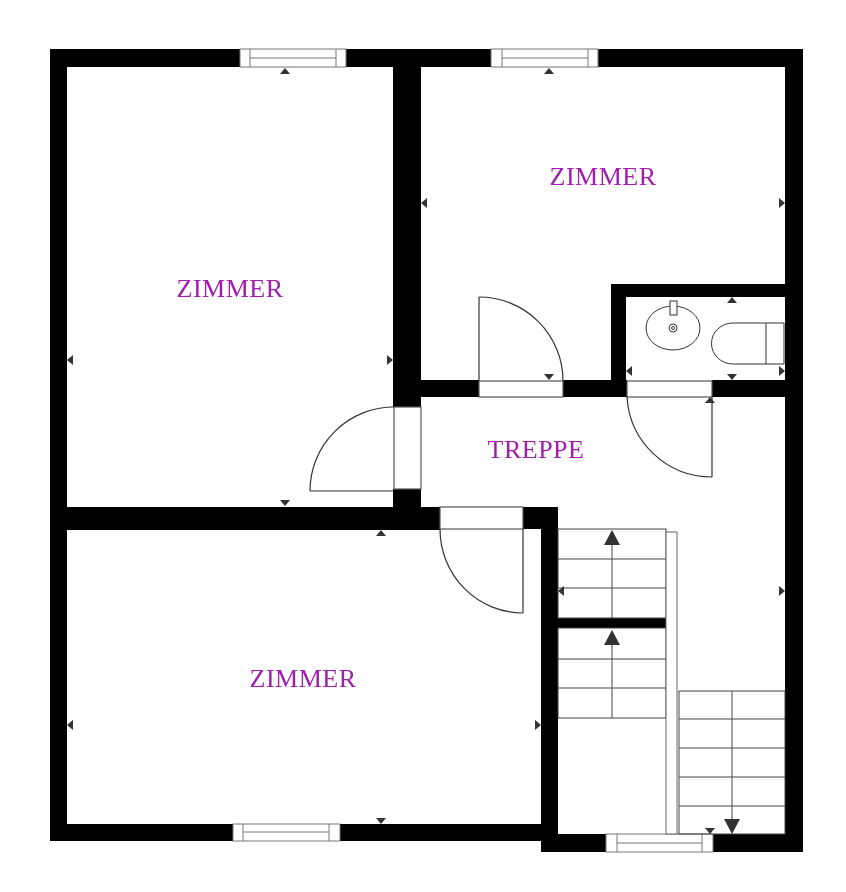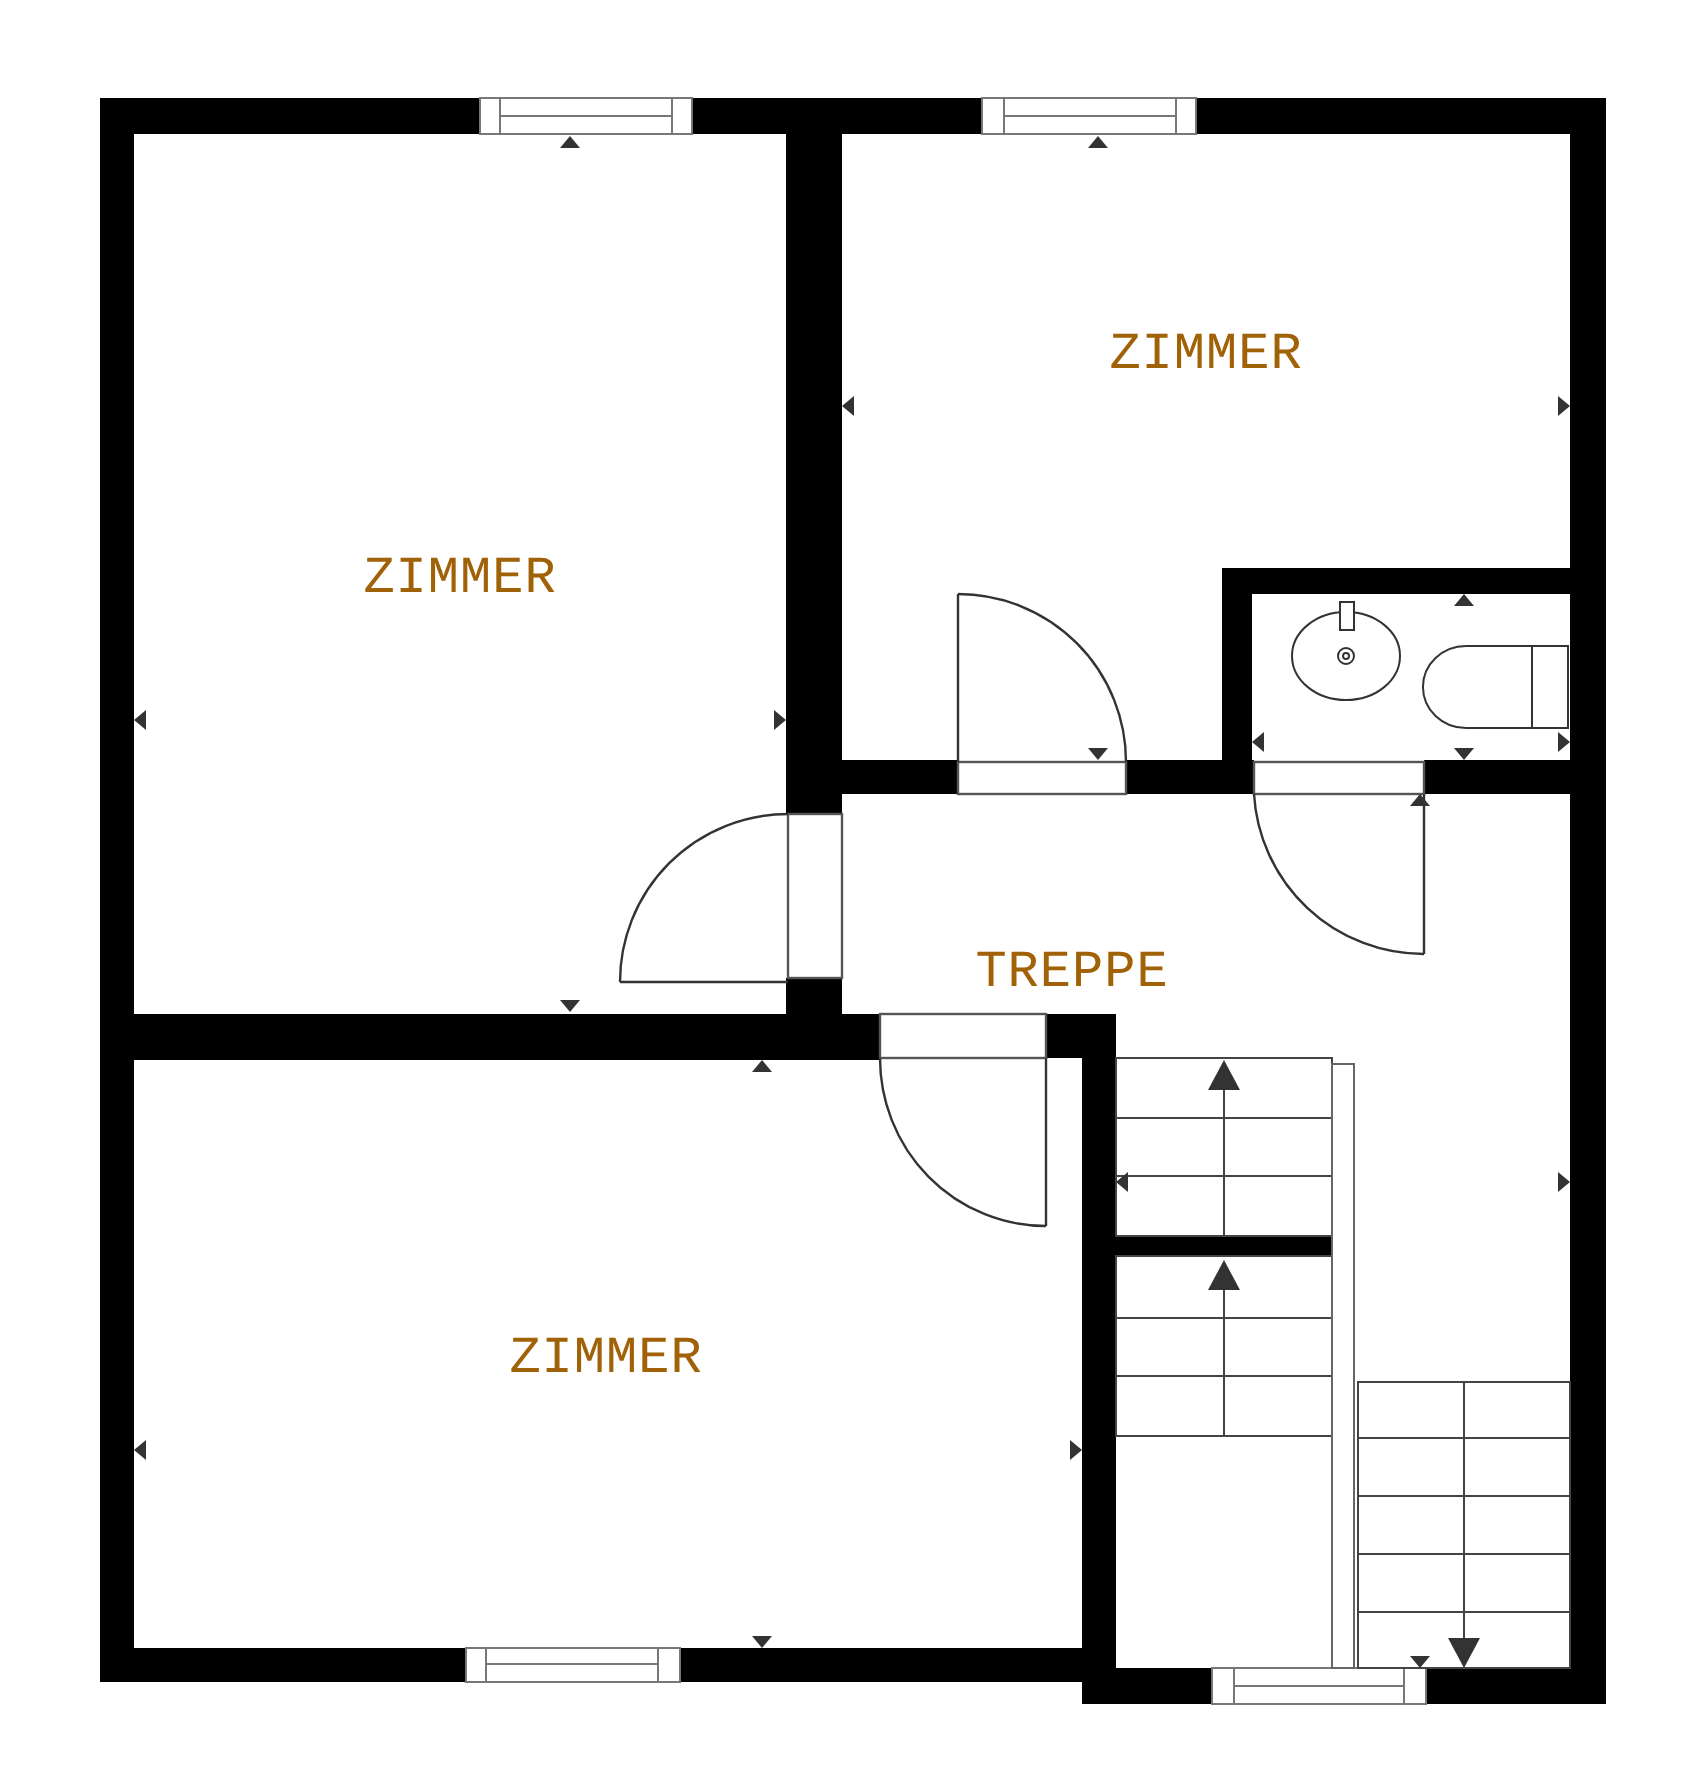--- a/index.html
+++ b/index.html
@@ -1,18 +1,18 @@
 <!DOCTYPE html>
 <html><head>
 <meta charset="utf-8">
 <style>
   html, body { margin: 0; padding: 0; background: #ffffff; }
   body { width: 846px; height: 892px; position: relative; overflow: hidden; font-family: "DejaVu Sans", sans-serif; }
   svg { position: absolute; left: 0; top: 0; }
-  .label { position: absolute; font-family: Liberation Mono, monospace; font-size: 26px; color: #a16207; letter-spacing: 0.5px; white-space: nowrap; transform: translate(-50%, -50%); }
+  .label { position: absolute; font-family: Liberation Serif, serif; font-size: 26px; color: #a21caf; letter-spacing: 0.5px; white-space: nowrap; transform: translate(-50%, -50%); }
 </style>
 </head>
 <body>
 
 <svg width="846" height="892" viewBox="0 0 846 892" xmlns="http://www.w3.org/2000/svg">
   <rect width="846" height="892" fill="#fff"></rect>
 
   <g fill="#000">
 
     <rect x="50" y="49" width="753" height="18"></rect>
@@ -163,13 +163,13 @@
     <polygon points="67,725 73,720 73,730"></polygon>
     <polygon points="541,725 535,720 535,730"></polygon>
     <polygon points="381,824 376,818 386,818"></polygon>
     <polygon points="710,834 705,828 715,828"></polygon>
   </g>
 </svg>
 
 <div class="label" style="left:230px; top:289px;">ZIMMER</div>
 <div class="label" style="left:603px; top:177px;">ZIMMER</div>
 <div class="label" style="left:303px; top:679px;">ZIMMER</div>
-<div class="label" style="left:536px; top:450px;margin-top:36px;">TREPPE</div>
+<div class="label" style="left:536px; top:450px;">TREPPE</div>
 
 </body></html>

